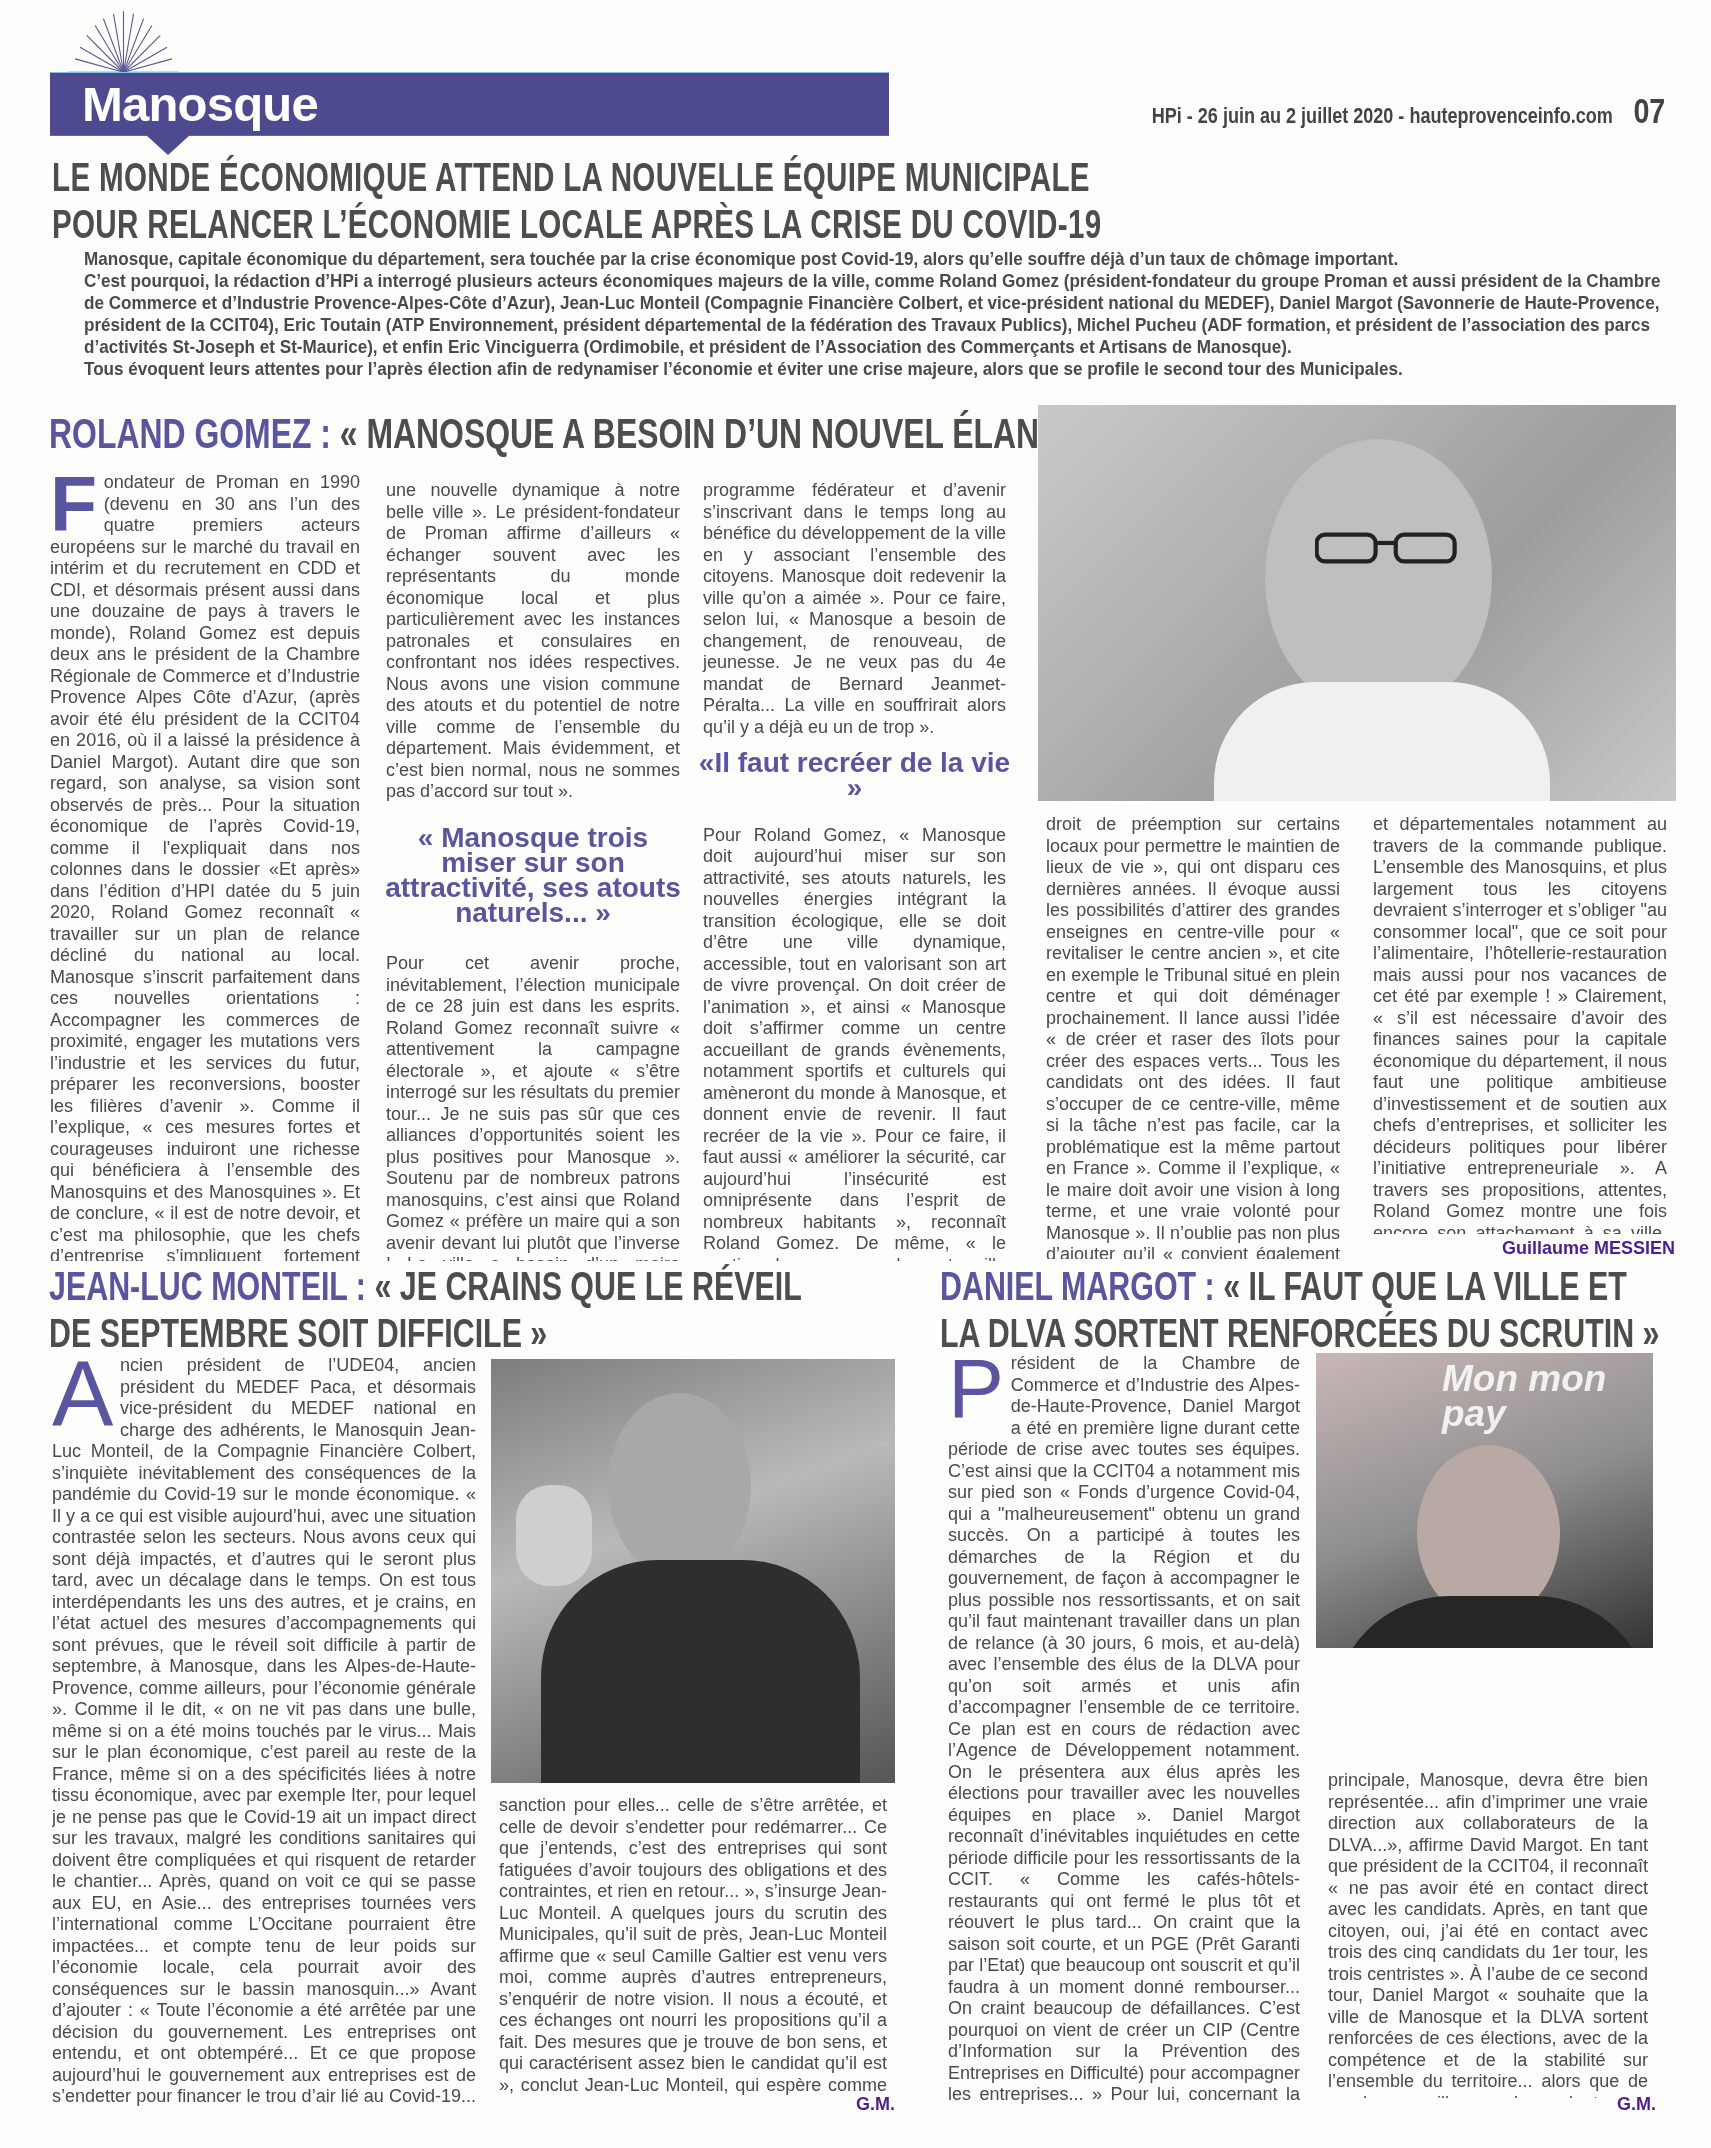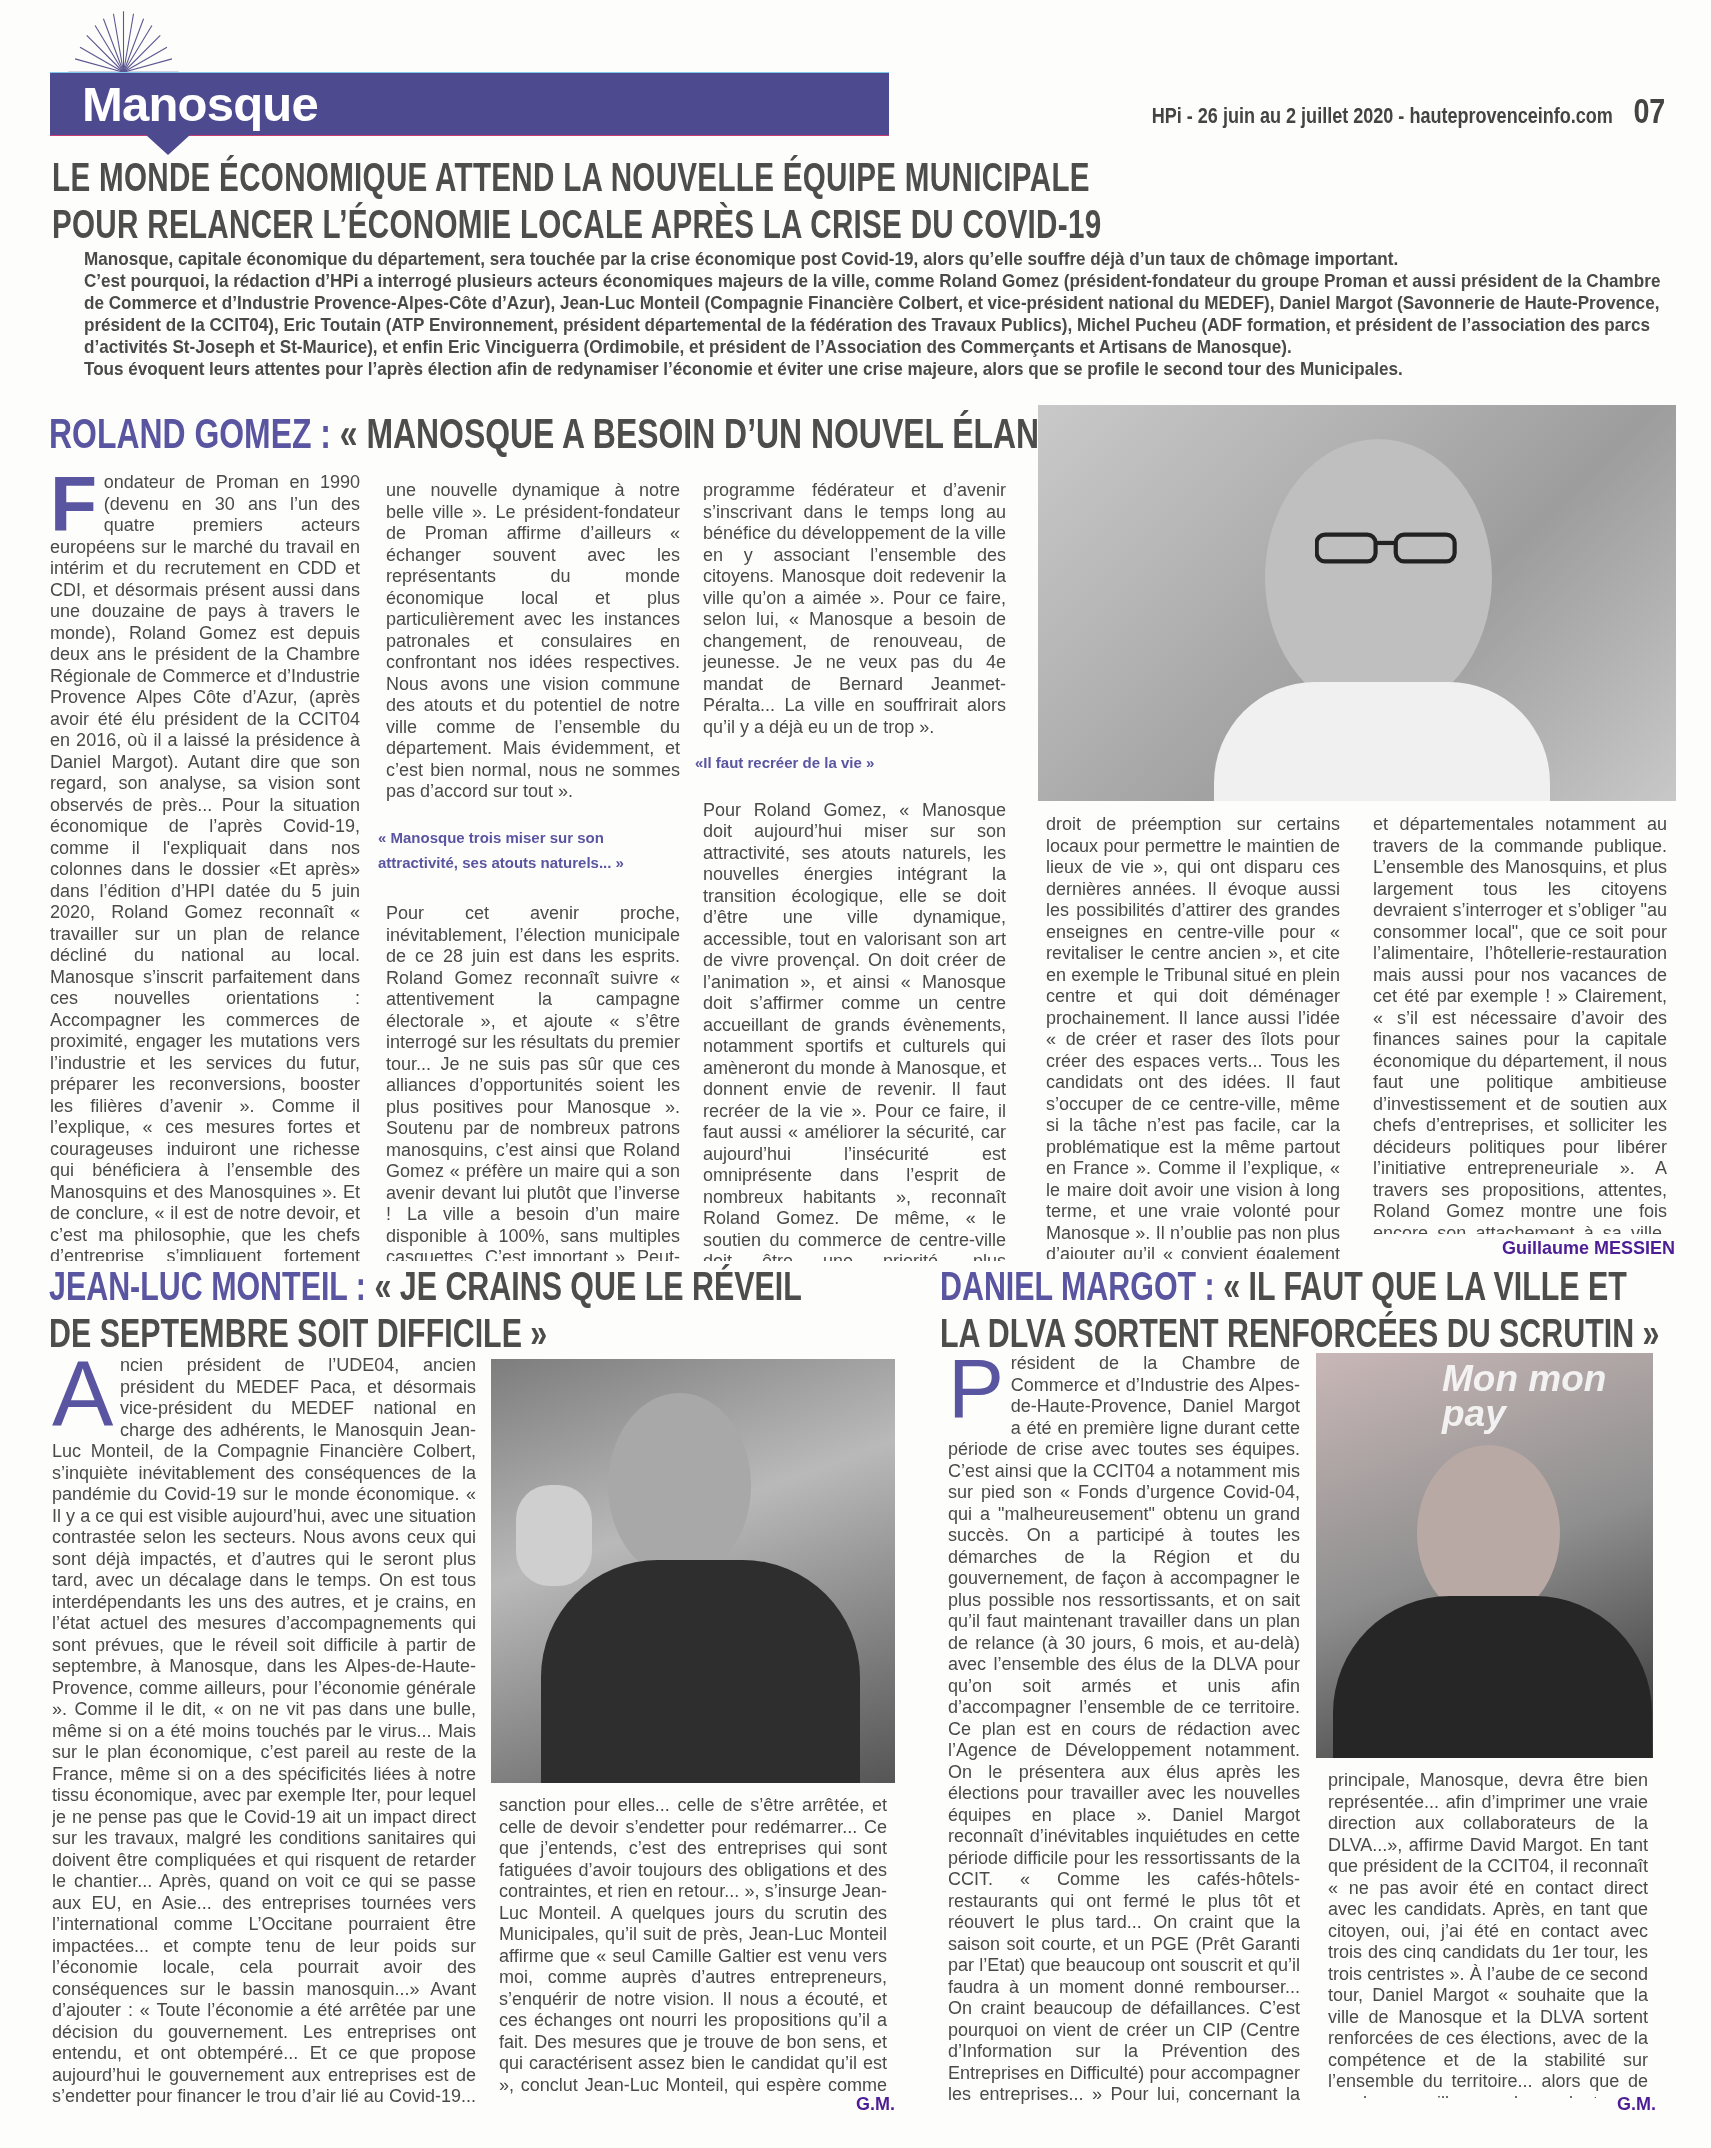--- a/index.html
+++ b/index.html
@@ -15,26 +15,26 @@
   .chapo{left:84px;top:248px;width:1594px;font-weight:bold;font-size:19px;line-height:22px;color:#4a4a4a;transform:scaleX(.9);transform-origin:left top;width:1762px}
   .chapo p{margin:0}
   .h-art{font-weight:bold;color:#4d4d4d;transform:scaleX(.76);transform-origin:left top;white-space:nowrap}
   .h-art .name{color:#5a55a0}
   .h1{left:49px;top:409px;font-size:42px;line-height:50px}
   .h2{left:49px;top:1263px;font-size:40px;line-height:47px}
   .h3{left:940px;top:1263px;font-size:40px;line-height:47px}
   .col{font-size:18px;line-height:21.5px;color:#4a4a4a;text-align:justify;hyphens:auto}
   .col p{margin:8px}
   .dropcap{float:left;font-size:77px;line-height:60px;color:#5a55a0;margin:1.7px 6.7px 0 0;font-weight:bold}
-  .subhead{color:#5a55a0;font-weight:bold;text-align:left;font-size:15px;line-height:25px;margin:22px 0 28.5px}
+  .subhead{color:#5a55a0;font-weight:bold;text-align:center;font-size:28px;line-height:25px;margin:22px 0 28.5px}
   .sign{text-align:right;font-weight:bold;color:#4c1d95;margin-top:5px}
   .photo{background:#8a8a8a;overflow:hidden}
   .ph1{left:1038px;top:405px;width:638px;height:396px;background:linear-gradient(135deg,#c9c9c9 0%,#b4b4b4 30%,#9d9d9d 60%,#c8c8c8 100%)}
   .ph2{left:491px;top:1359px;width:404px;height:424px;background:linear-gradient(160deg,#7d7d7d 0%,#b9b9b9 40%,#555 100%)}
-  .ph3{left:1316px;top:1353px;width:337px;height:405px;background:linear-gradient(160deg,#c9b7b7 0%,#8f8f8f 50%,#333 100%)}
+  .ph3{left:1316px;top:1353px;width:337px;height:295px;background:linear-gradient(160deg,#c9b7b7 0%,#8f8f8f 50%,#333 100%)}
   .face{position:absolute;border-radius:50%;background:#d8d8d8}
 </style>
 </head>
 <body>
 
 <svg class="abs sunburst" viewBox="0 0 140 80">
   <g stroke="#5b5690" stroke-width="1.3">
     <line x1="70" y1="78" x2="70" y2="5"></line>
       <line x1="70" y1="78" x2="58" y2="8"></line>
       <line x1="70" y1="78" x2="82" y2="8"></line>

